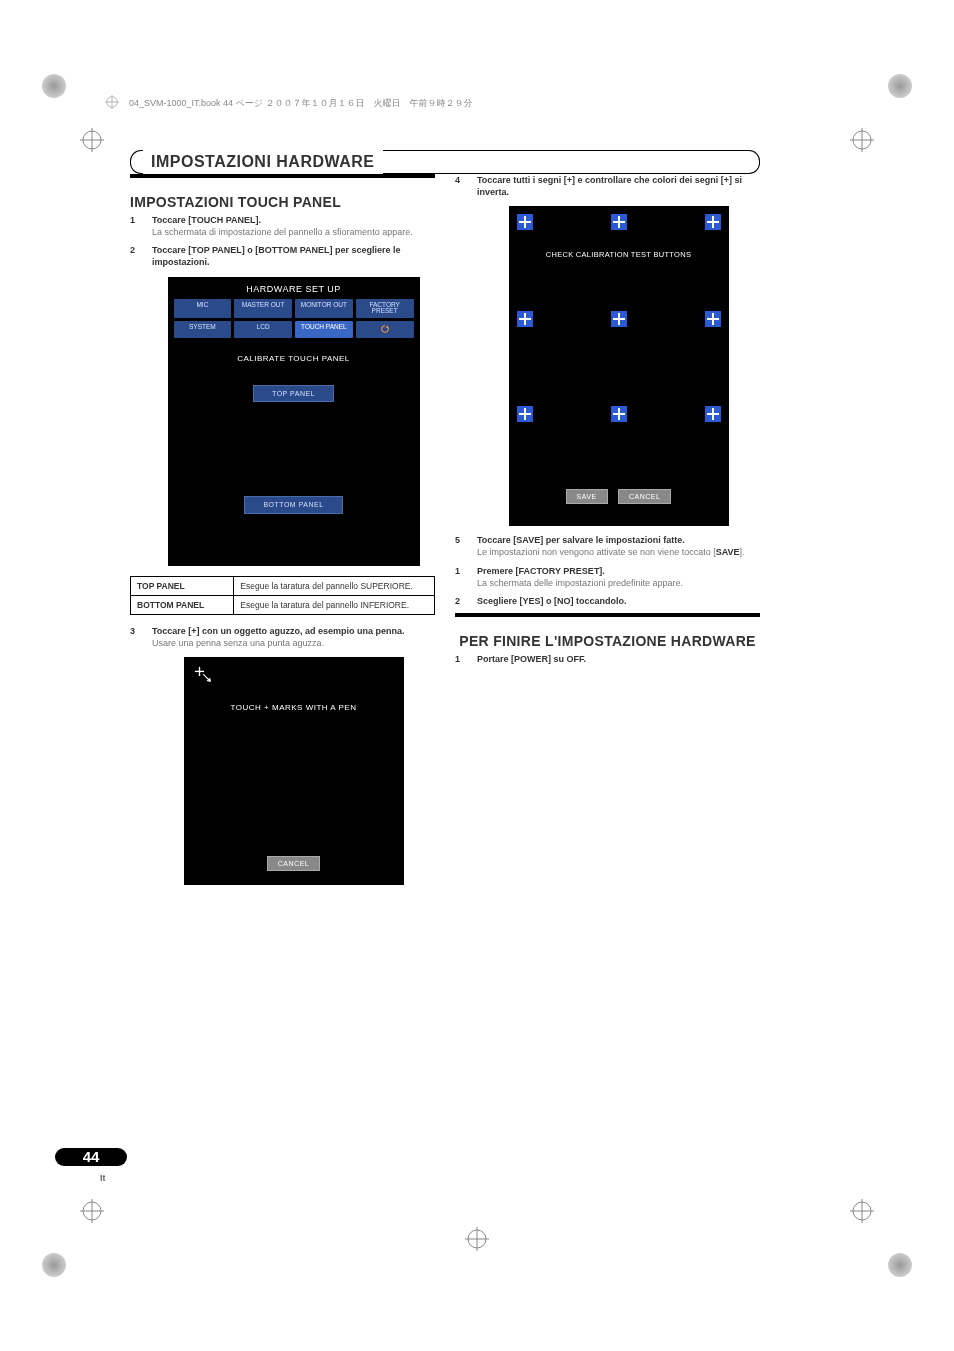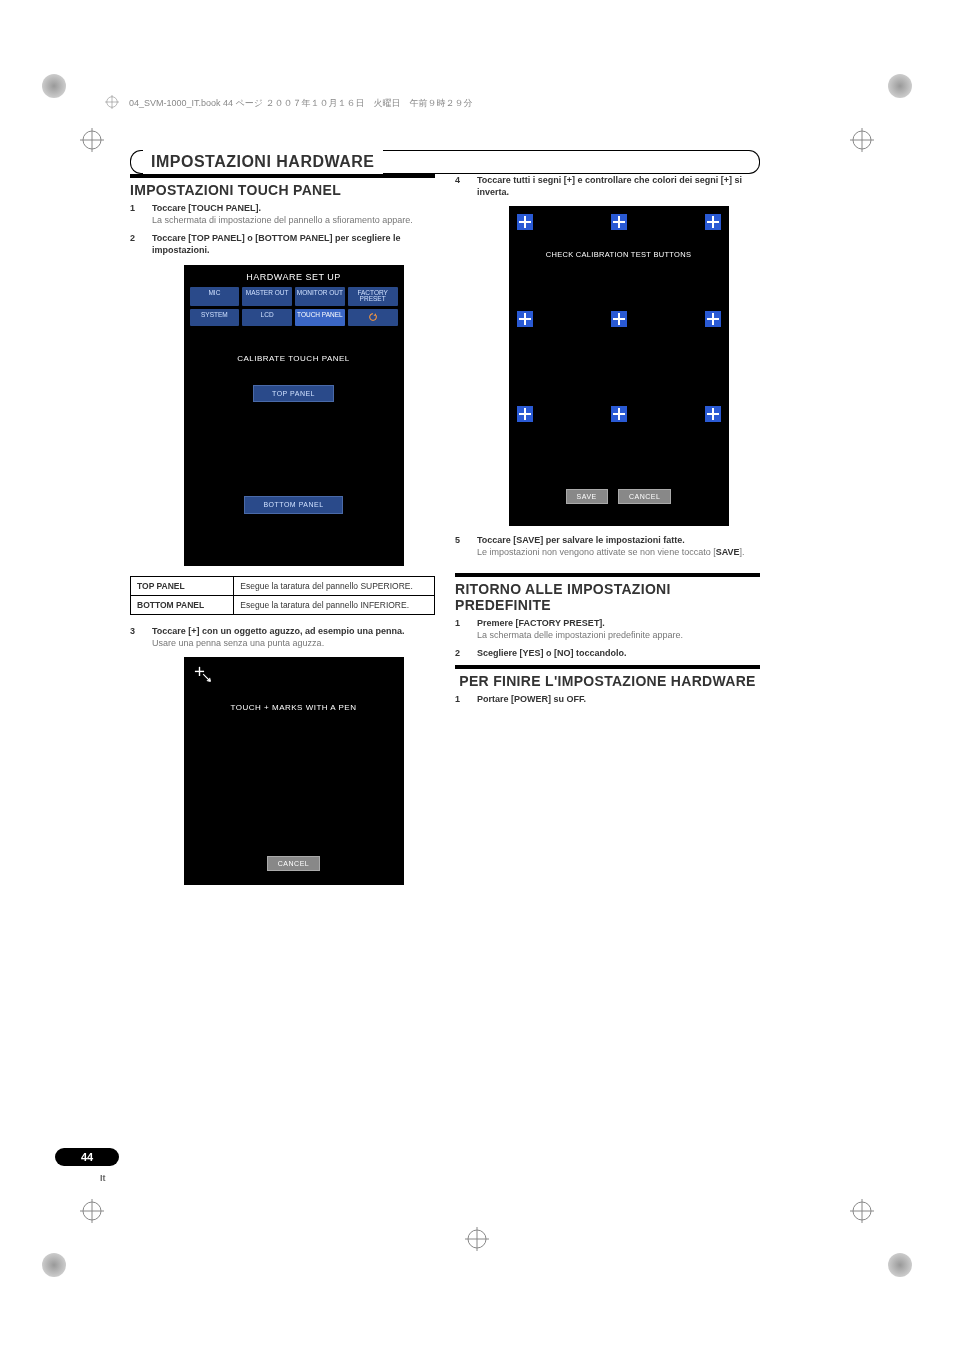--- a/index.html
+++ b/index.html
@@ -81,21 +81,21 @@
     display: flex;
     gap: 20px;
   }
   .col { width: 305px; }
 
   h2.sub {
     font-size: 14px;
     font-weight: bold;
     margin: 0 0 4px 0;
     border-top: 4px solid #000;
-    padding-top: 4px;
+    padding-top: 16px;
     letter-spacing: 0.3px;
   }
 
   ol.steps {
     list-style: none;
     padding: 0;
     margin: 0;
     counter-reset: step;
   }
   ol.steps > li {
@@ -113,21 +113,21 @@
     top: 0;
     font-weight: bold;
     font-size: 9px;
   }
   ol.steps > li .step-title { font-weight: bold; display: block; }
   ol.steps > li .step-body { color: #777; }
   .bold-inline { font-weight: bold; color: #333; }
 
   
   .hw-setup {
-    width: 220px;
+    width: 252px;
     margin: 8px auto 10px auto;
     background: #000;
     color: #fff;
     font-size: 8px;
     padding: 0;
   }
   .hw-setup .hw-title {
     text-align: center;
     padding: 6px 0 4px;
     letter-spacing: 0.5px;
@@ -145,21 +145,21 @@
     text-align: center;
     padding: 3px 0;
     font-size: 6.5px;
     line-height: 1;
     border-radius: 1px;
   }
   .hw-tab.sel { background: #3a66c4; color: #fff; }
   .hw-tab.icon { display:flex; align-items:center; justify-content:center; }
   .hw-tab.icon svg { width:10px; height:10px; }
   .hw-setup .hw-body {
-    padding: 28px 0 24px;
+    padding: 16px 0 24px;
     text-align: center;
   }
   .hw-btn {
     display: inline-block;
     background: #2a4a8a;
     color: #cfe0ff;
     padding: 3px 18px;
     font-size: 7px;
     letter-spacing: 0.5px;
     border: 1px solid #4a6aa8;
@@ -248,26 +248,26 @@
     bottom: 22px;
     left: 0; right: 0;
     text-align: center;
   }
   .calib-panel .save { margin-right: 8px; }
 
   .page-num-tab {
     position: absolute;
     left: 55px;
     bottom: 185px;
-    width: 64px;
+    width: 72px;
     height: 18px;
     background: #000;
     border-radius: 9px;
     color: #fff;
-    font-size: 11px;
+    font-size: 15px;
     font-weight: bold;
     text-align: center;
     line-height: 18px;
   }
   .page-lang {
     position: absolute;
     left: 100px;
     bottom: 168px;
     font-size: 9px;
     color: #666;
@@ -478,21 +478,20 @@
             </div>
           </li>
           <li>
             <span class="step-title">Toccare [SAVE] per salvare le impostazioni fatte.</span>
             <span class="step-body">
               <span>Le impostazioni non vengono attivate se non viene toccato [</span><span class="bold-inline">SAVE</span><span>].</span>
             </span>
           </li>
         </ol>
 
-        <h2 class="sub" style="margin-top:14px;">RITORNO ALLE IMPOSTAZIONI PREDEFINITE</h2>
         <ol class="steps">
           <li>
             <span class="step-title">Premere [FACTORY PRESET].</span>
             <span class="step-body">La schermata delle impostazioni predefinite appare.</span>
           </li>
           <li>
             <span class="step-title">Scegliere [YES] o [NO] toccandolo.</span>
           </li>
         </ol>
 

